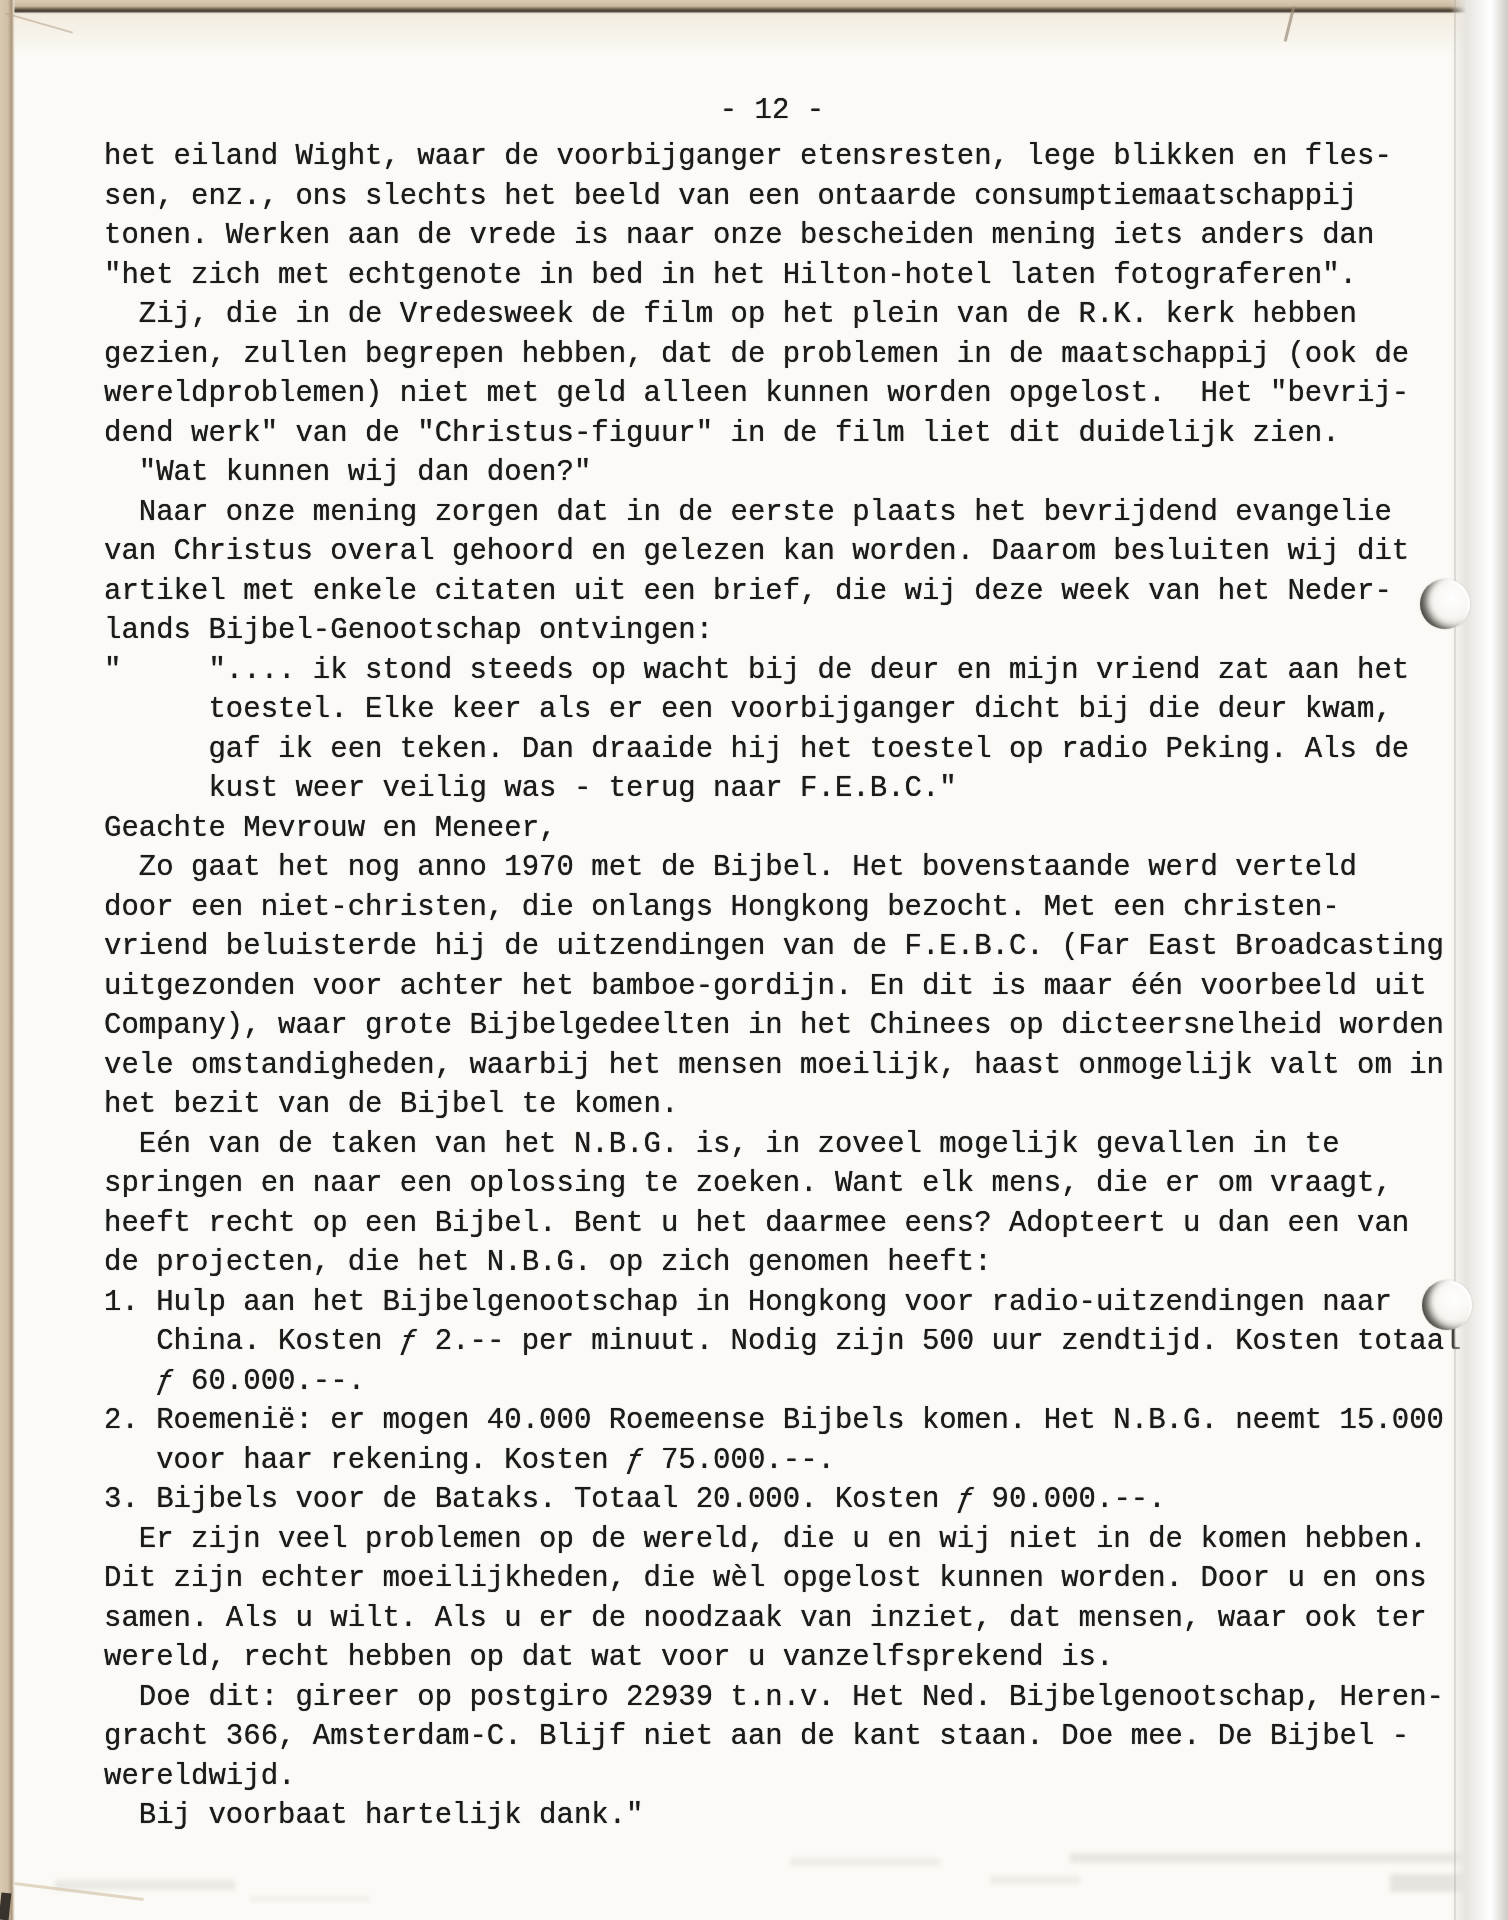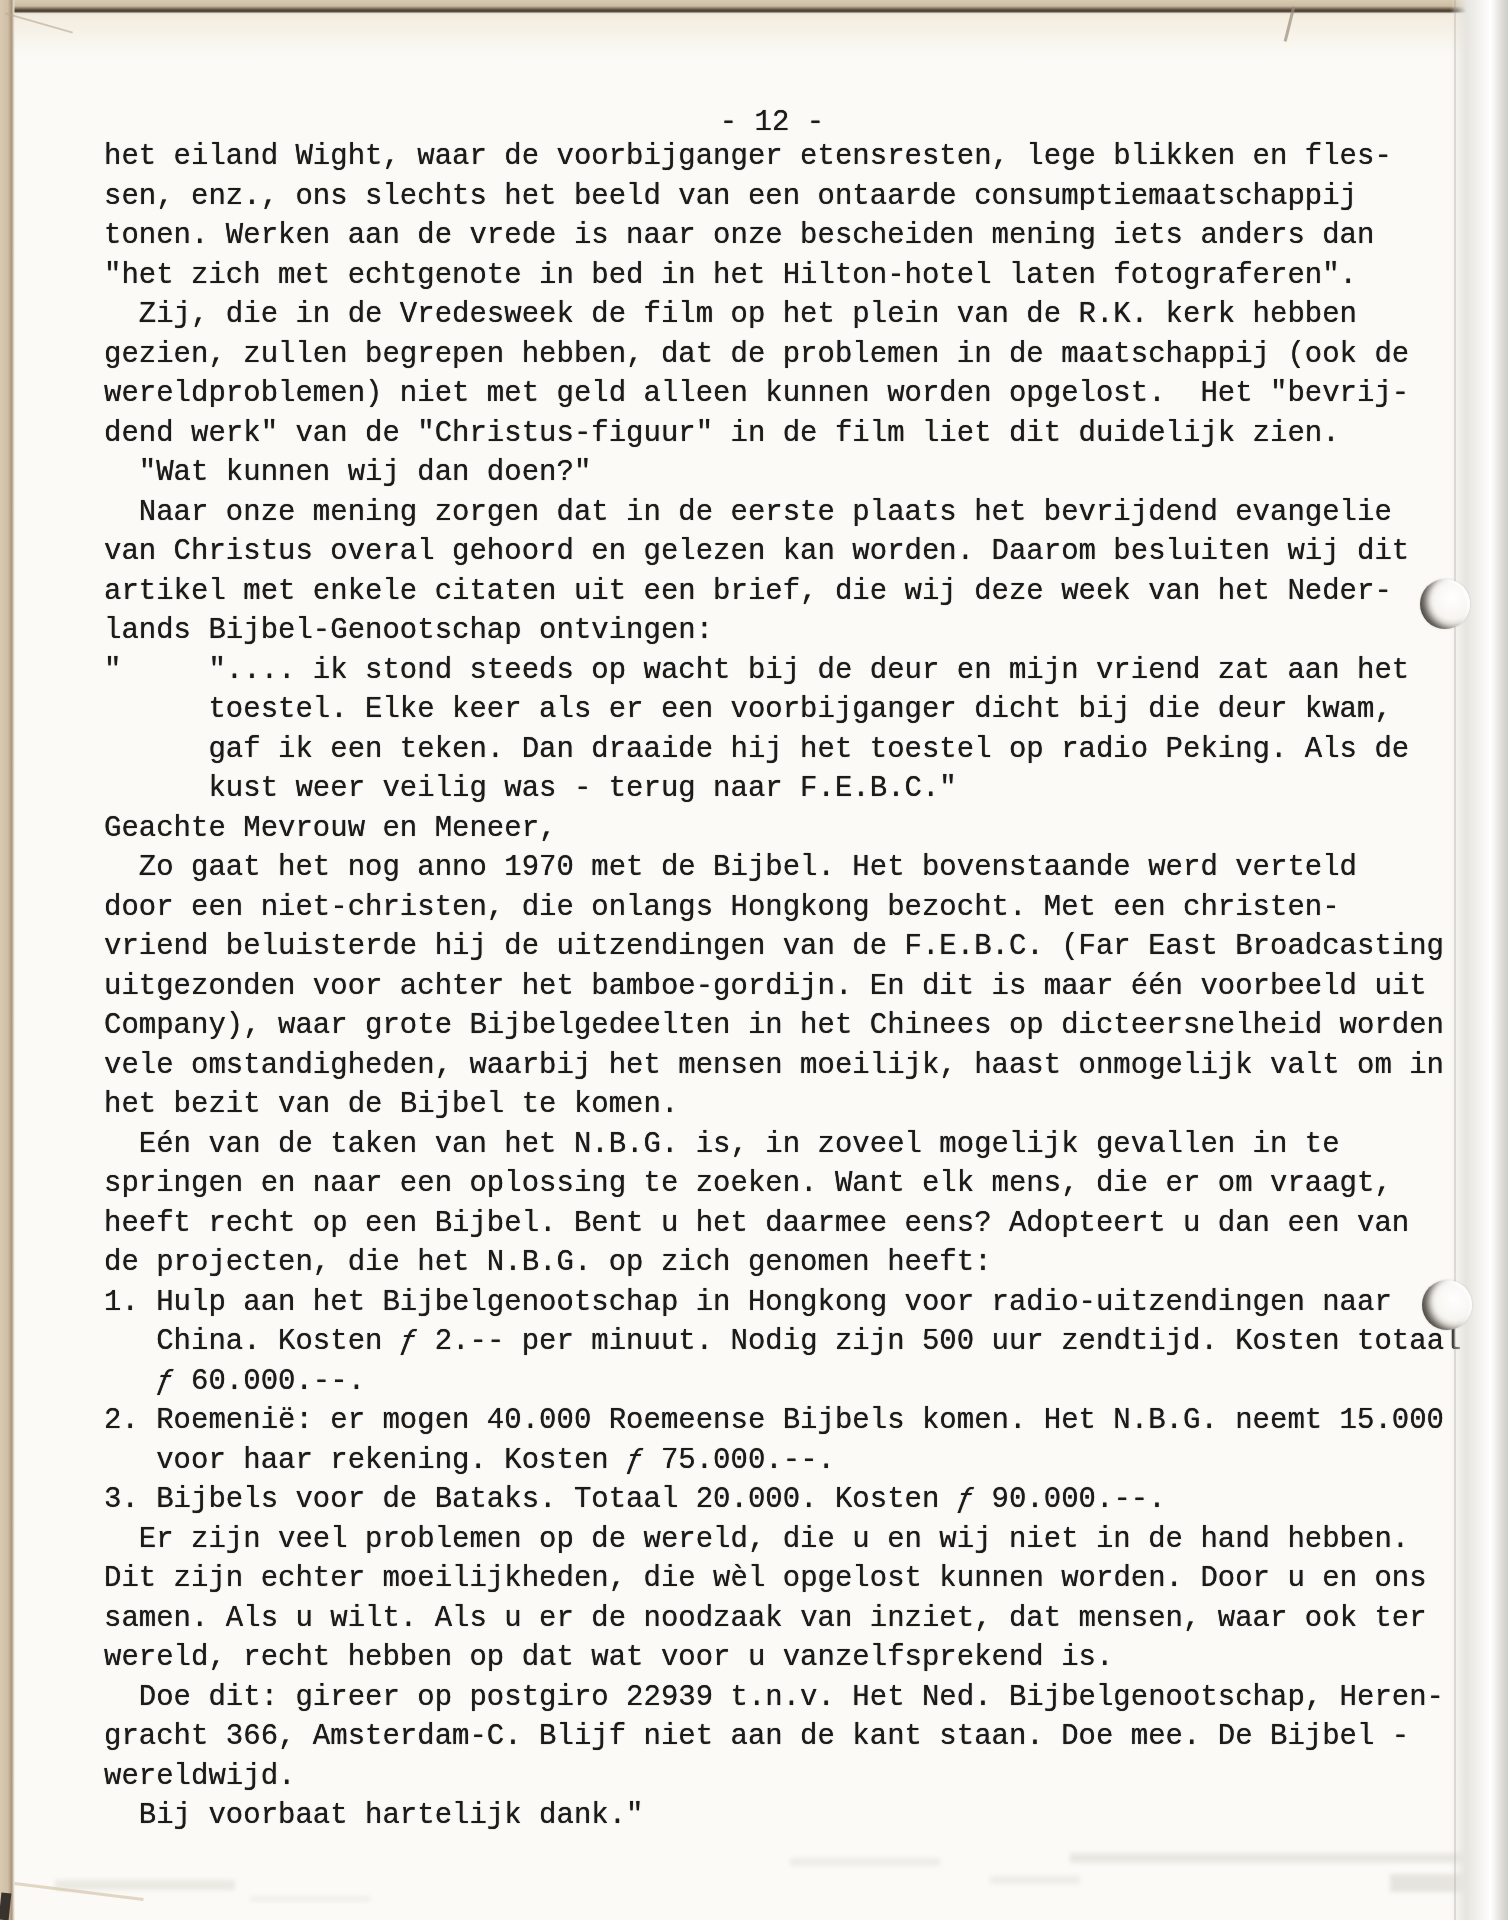--- a/index.html
+++ b/index.html
@@ -44,21 +44,21 @@
       radial-gradient(circle at 64% 38%, #ffffff 0%, #f7f5f1 46%, #e4e1db 64%, #c4c0b8 80%, #938e84 93%, #6b665d 100%);
     box-shadow:
       inset 9px -3px 7px -3px rgba(38,34,28,.75),
       inset -2px 2px 3px rgba(255,255,255,.9),
       0 0 2px rgba(120,114,104,.35);
   }
   .hole-1{left:1420px;top:579px;}
   .hole-2{left:1422px;top:1280px;}
   
   .page-number{
-    position:absolute;left:104px;top:106px;width:1336px;z-index:1;
+    position:absolute;left:104px;top:94px;width:1336px;z-index:1;
     text-align:center;font-size:29px;color:#1b1b19;white-space:pre;
     text-shadow:0 0 0.8px rgba(22,22,20,.9);
   }
   .text-block{
     position:absolute;left:104px;top:137px;width:1390px;z-index:1;
     font-size:29px;line-height:39.5px;color:#1b1b19;
     text-shadow:0 0 0.8px rgba(22,22,20,.9);
   }
   .line{white-space:pre;height:39.5px;}
   .u{
@@ -126,21 +126,21 @@
     <div class="line"><span>  Eén van de taken van het N.B.G. is, in zoveel mogelijk gevallen in te</span></div>
     <div class="line"><span>springen en naar een oplossing te zoeken. Want elk mens, die er om vraagt,</span></div>
     <div class="line"><span>heeft recht op een Bijbel. Bent u het daarmee eens? Adopteert u dan een van</span></div>
     <div class="line"><span>de projecten, die het N.B.G. op zich genomen heeft:</span></div>
     <div class="line"><span>1. Hulp aan het Bijbelgenootschap in Hongkong voor radio-uitzendingen naar</span></div>
     <div class="line"><span>   China. Kosten </span><span class="it">ƒ</span><span> 2.-- per minuut. Nodig zijn 500 uur zendtijd. Kosten totaal</span></div>
     <div class="line"><span>   </span><span class="it">ƒ</span><span> 60.000.--.</span></div>
     <div class="line"><span>2. Roemenië: er mogen 40.000 Roemeense Bijbels komen. Het N.B.G. neemt 15.000</span></div>
     <div class="line"><span>   voor haar rekening. Kosten </span><span class="it">ƒ</span><span> 75.000.--.</span></div>
     <div class="line"><span>3. Bijbels voor de Bataks. Totaal 20.000. Kosten </span><span class="it">ƒ</span><span> 90.000.--.</span></div>
-    <div class="line"><span>  Er zijn veel problemen op de wereld, die u en wij niet in de hand hebben.</span></div>
+    <div class="line"><span>  Er zijn veel problemen op de wereld, die u en wij niet in de komen hebben.</span></div>
     <div class="line"><span>Dit zijn echter moeilijkheden, die </span><span class="u">wèl</span><span> </span><span class="u">opgelost</span><span> kunnen worden. Door u en ons</span></div>
     <div class="line"><span>samen. Als u wilt. Als u er de </span><span class="u">noodzaak</span><span> van inziet, dat mensen, waar ook ter</span></div>
     <div class="line"><span>wereld, recht hebben op dat wat voor u vanzelfsprekend is.</span></div>
     <div class="line"><span>  Doe dit: gireer op postgiro 22939 t.n.v. Het Ned. Bijbelgenootschap, Heren-</span></div>
     <div class="line"><span>gracht 366, Amsterdam-C. Blijf niet aan de kant staan. Doe mee. De Bijbel -</span></div>
     <div class="line"><span>wereldwijd.</span></div>
     <div class="line"><span>  Bij voorbaat hartelijk dank."</span></div>
   </div>
 
 <div class="hole hole-1"></div>

